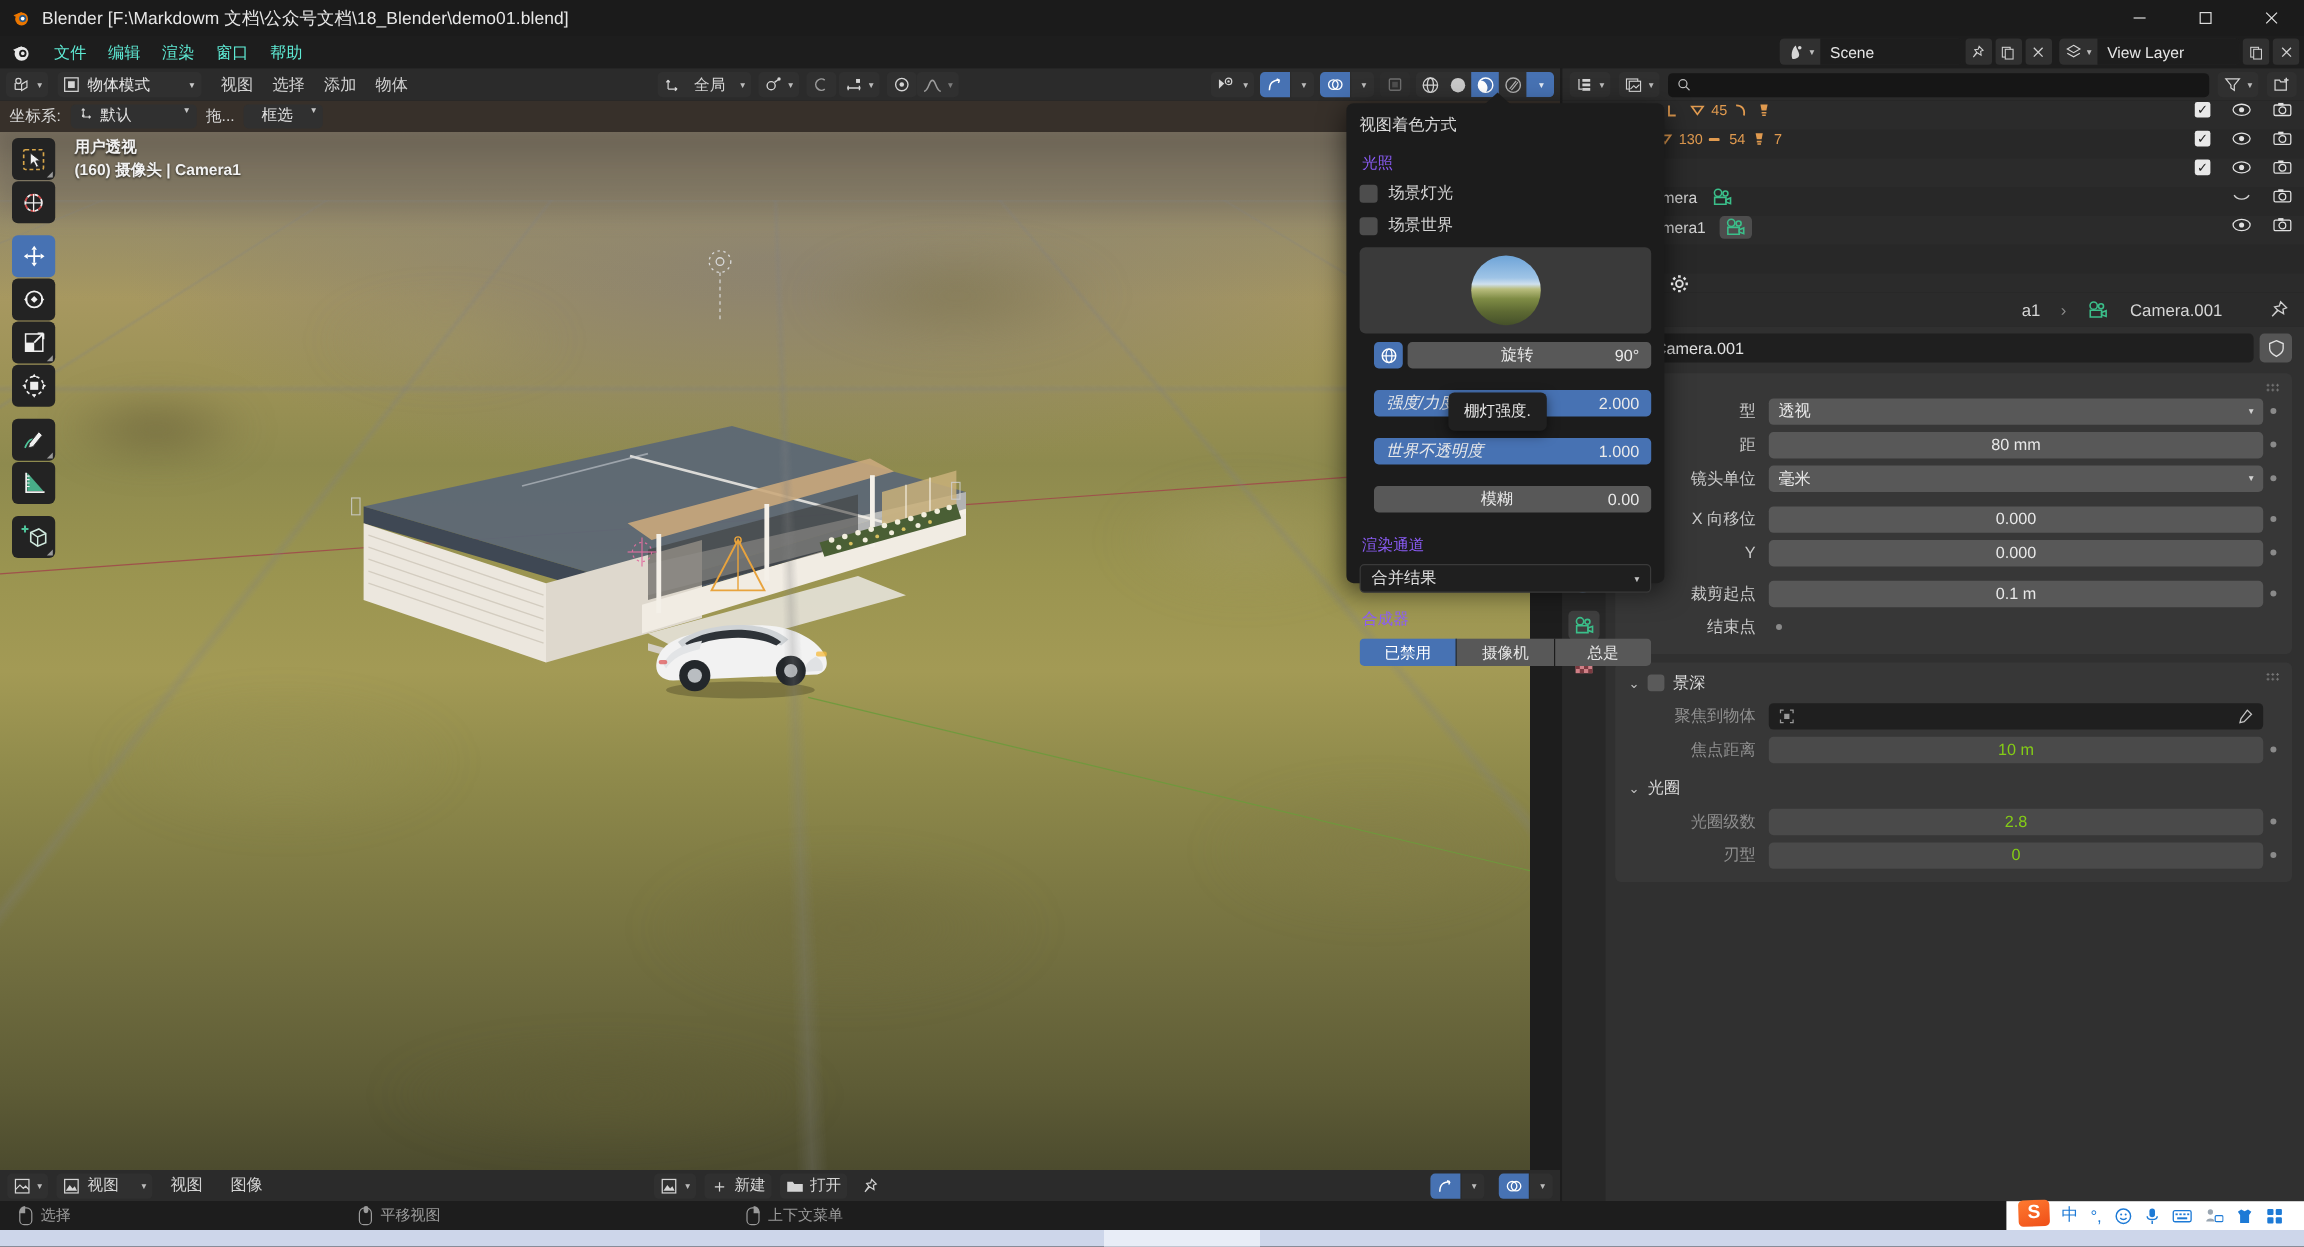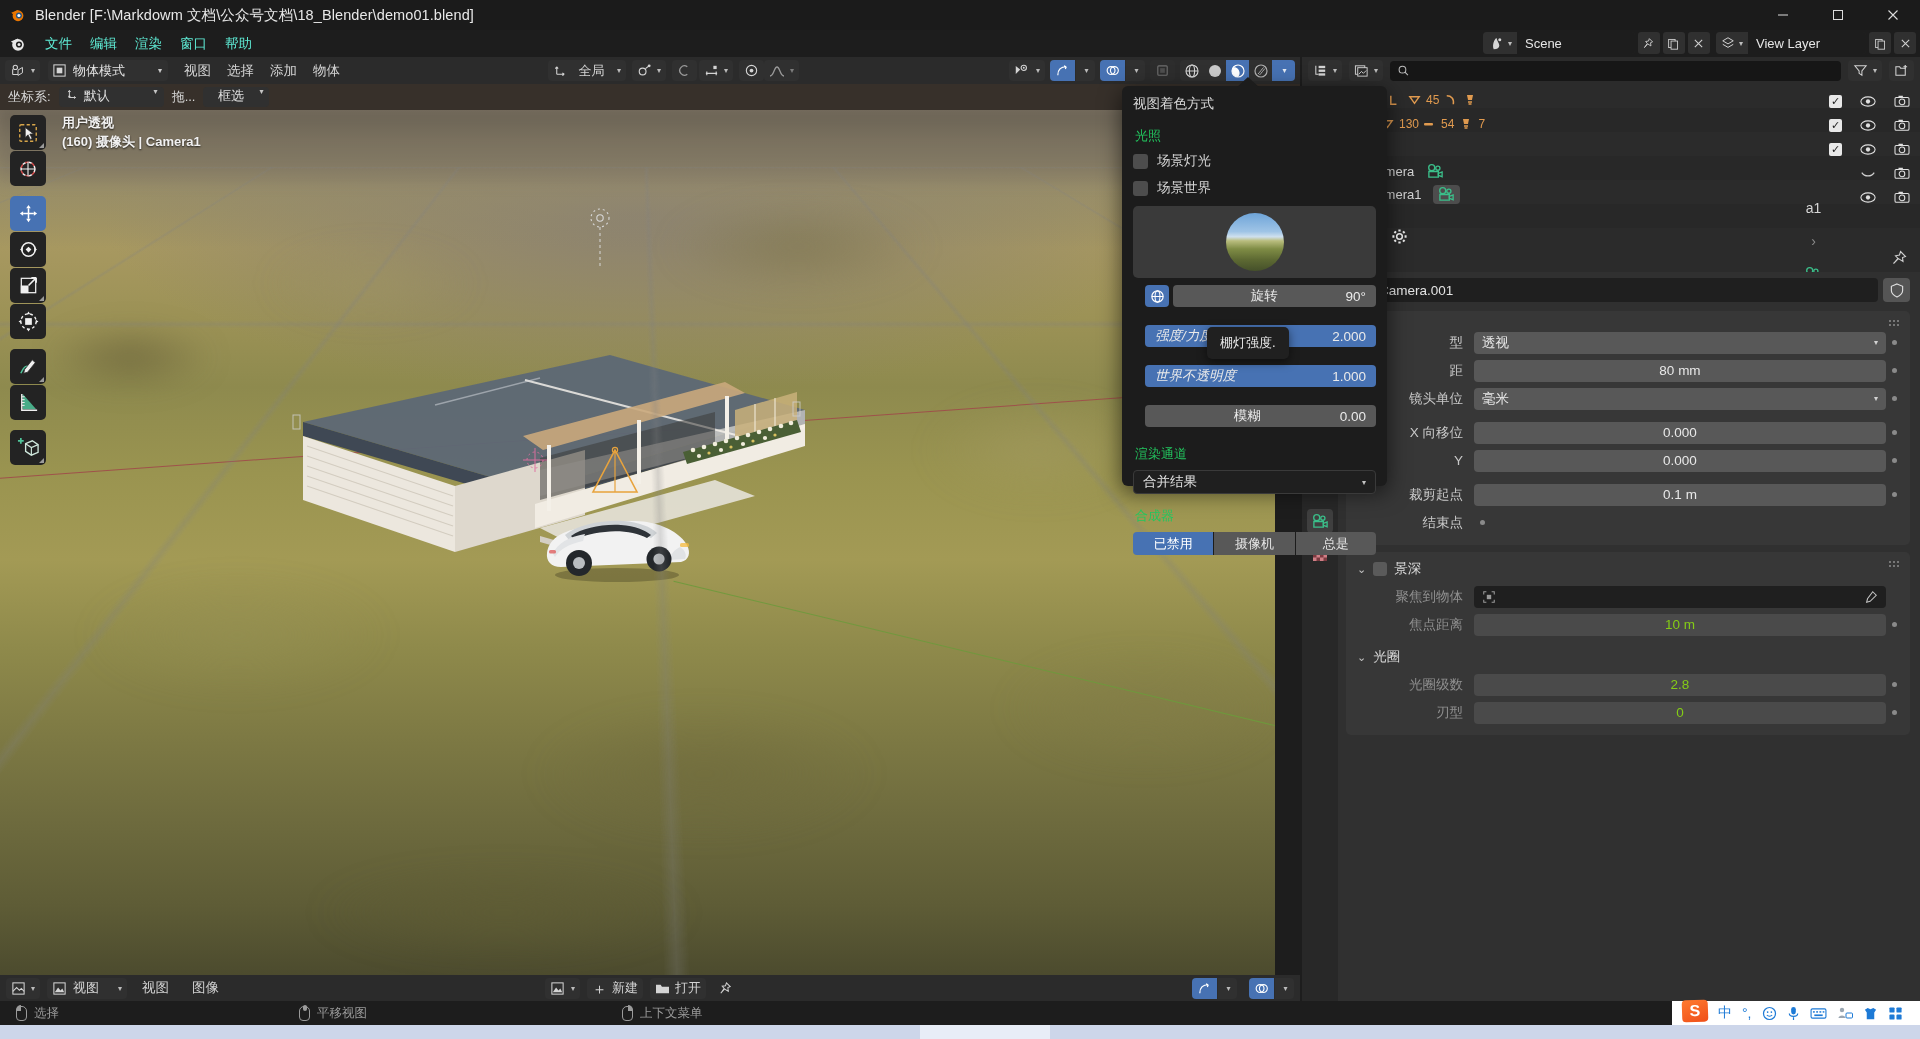--- a/index.html
+++ b/index.html
@@ -192,33 +192,33 @@
   .outliner-header {
     position: absolute; top: 57px; left: 1302px; width: 618px; height: 27px;
     background: #2b2b2b; display: flex; align-items: center; padding: 0 6px; gap: 7px;
   }
   .search-field { flex: 1; height: 20px; background: #161616; border-radius: 4px;
                   display: flex; align-items: center; padding: 0 7px; gap: 5px; }
   .outliner {
     position: absolute; top: 84px; left: 1302px; width: 618px; height: 160px;
     background: #282828; overflow: hidden;
   }
-  .ol-row { height: 24px; display: flex; align-items: flex-end; padding-left: 6px; color: #d2d2d2;
+  .ol-row { height: 24px; display: flex; align-items: flex-start; padding-left: 6px; color: #d2d2d2;
             font-size: 13px; position: relative; }
   .ol-row:nth-child(odd) { background: #2b2b2b; }
   .ol-right { position: absolute; right: 10px; display: flex; align-items: center; gap: 18px; }
   .chk { width: 13px; height: 13px; background: #e8e8e8; border-radius: 2px;
          display: flex; align-items: center; justify-content: center; color: #1d1d1d; font-size: 11px; }
 
   
   .props-header {
     position: absolute; top: 244px; left: 1302px; width: 618px; height: 28px;
     background: #2b2b2b; display: flex; align-items: center; padding: 0 8px; gap: 8px;
   }
-  .breadcrumb { display: flex; align-items: center; gap: 17px; font-size: 14px; color: #d6d6d6; flex-direction: column; }
+  .breadcrumb { display: flex; align-items: center; gap: 17px; font-size: 14px; color: #d6d6d6; }
   .props-body {
     position: absolute; top: 272px; left: 1302px; width: 618px; height: 729px;
     background: #303030; display: flex;
   }
   .tabstrip { width: 36px; background: #282828; padding-top: 6px;
               display: flex; flex-direction: column; align-items: center; gap: 9px; }
   .ptab { width: 26px; height: 24px; display: flex; align-items: center; justify-content: center; border-radius: 4px; }
   .ptab.on { background: #3f3f3f; }
   .props-scroll { flex: 1; padding: 6px 10px 0 8px; overflow: hidden; }
   .name-row { display: flex; align-items: center; gap: 5px; margin-bottom: 9px; }
@@ -248,21 +248,21 @@
     position: absolute; left: 1122px; top: 86px; width: 265px; height: 400px;
     background: #1c1c1c; border-radius: 6px; box-shadow: 0 6px 22px rgba(0,0,0,.6);
     padding: 9px 11px; z-index: 40;
   }
   .pop-arrow {
     position: absolute; left: 1237px; top: 77px; width: 0; height: 0;
     border-left: 11px solid transparent; border-right: 11px solid transparent;
     border-bottom: 10px solid #1c1c1c; z-index: 41;
   }
   .pop-title { font-size: 13.5px; color: #d8d8d8; margin-bottom: 14px; }
-  .pop-sec { font-size: 13px; color: #22c55e; margin: 4px 0 7px 2px; }
+  .pop-sec { font-size: 13px; color: #8b5cf6; margin: 4px 0 7px 2px; }
   .pop-check { display: flex; align-items: center; gap: 9px; margin-bottom: 9px; font-size: 13.5px; color: #d4d4d4; }
   .pop-check .box { width: 15px; height: 15px; background: #4d4d4d; border-radius: 3px; }
   .hdri-box { height: 72px; background: #3a3a3a; border-radius: 5px; margin: 5px 0 7px 0;
               display: flex; align-items: center; justify-content: center; position: relative; }
   .hdri-ball { width: 58px; height: 58px; border-radius: 50%; overflow: hidden;
     background: linear-gradient(180deg,#6ea4d8 0%, #9fc4e6 32%, #cfe0ee 41%, #b9bd7e 48%, #7f8c45 62%, #5e6a33 80%, #45502a 100%); }
   .gearbtn { position: absolute; right: -32px; top: 22px; color: #e0e0e0; }
   .pop-row { display: flex; align-items: center; gap: 4px; margin-bottom: 18px; padding-left: 12px; }
   .globe-btn { width: 24px; height: 22px; background: #4772b3; border-radius: 4px;
                display: flex; align-items: center; justify-content: center; }

